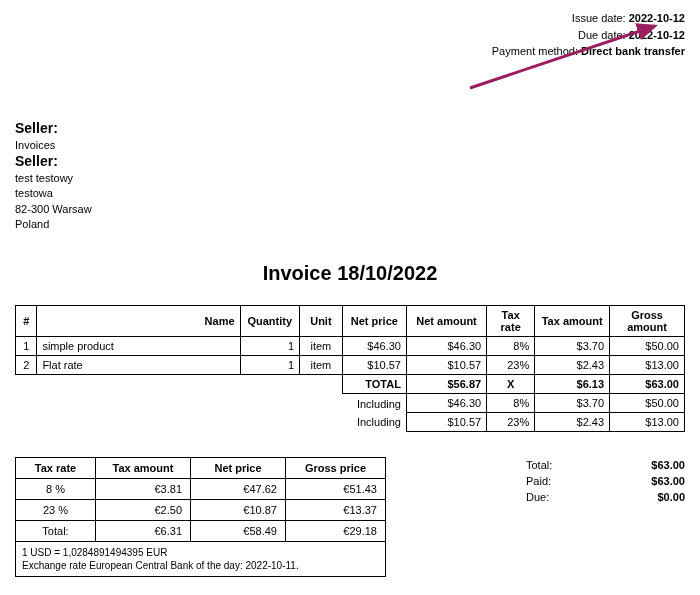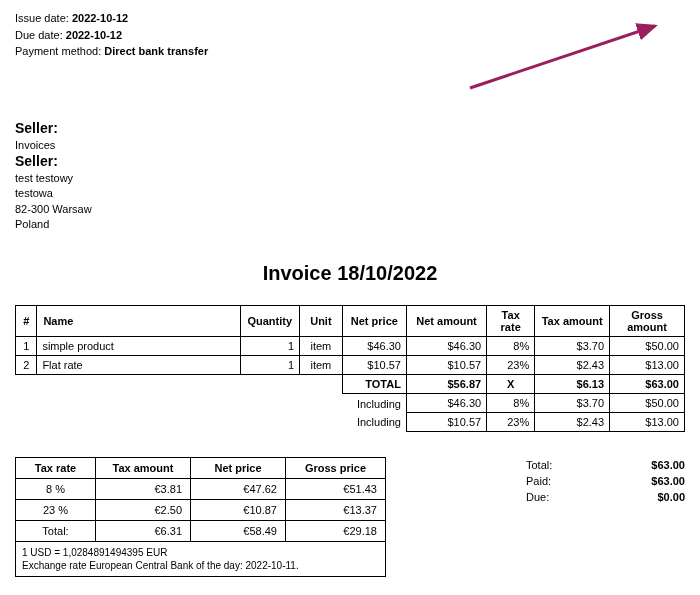--- a/index.html
+++ b/index.html
@@ -6,21 +6,21 @@
   body {
     margin: 0;
     padding: 10px 15px;
     font-family: Verdana, Geneva, sans-serif;
     font-size: 11px;
     color: #000;
     width: 700px;
     background: #fff;
     position: relative;
   }
-  .meta-block { text-align: left; line-height: 1.5; }
+  .meta-block { text-align: right; line-height: 1.5; }
   .meta-block .label { font-weight: normal; }
   .meta-block .value { font-weight: bold; }
   .arrow-svg { position: absolute; top: 18px; left: 460px; pointer-events: none; }
   .parties { display: flex; margin-top: 60px; flex-direction: column; }
   .parties .col { flex: 1; }
   .parties .col.buyer { margin-left: 0; }
   .party-title { font-weight: bold; font-size: 14px; margin-bottom: 2px; }
   .party-line { font-size: 11px; line-height: 1.4; }
   h1.invoice-title { text-align: center; font-size: 20px; font-weight: bold; margin: 30px 0 20px; }
   table.items { border-collapse: collapse; width: 100%; }
@@ -78,21 +78,21 @@
     <div class="party-line">Poland</div>
   </div>
 </div>
 
 <h1 class="invoice-title">Invoice 18/10/2022</h1>
 
 <table class="items">
   <thead>
     <tr>
       <th style="width:20px">#</th>
-      <th style="width:190px;text-align:left;padding-left:6px">Name</th>
+      <th style="width:190px;text-align:right;padding-left:6px">Name</th>
       <th style="width:55px">Quantity</th>
       <th style="width:40px">Unit</th>
       <th style="width:60px">Net price</th>
       <th style="width:75px">Net amount</th>
       <th style="width:45px">Tax rate</th>
       <th style="width:70px">Tax amount</th>
       <th style="width:70px">Gross amount</th>
     </tr>
   </thead>
   <tbody>

